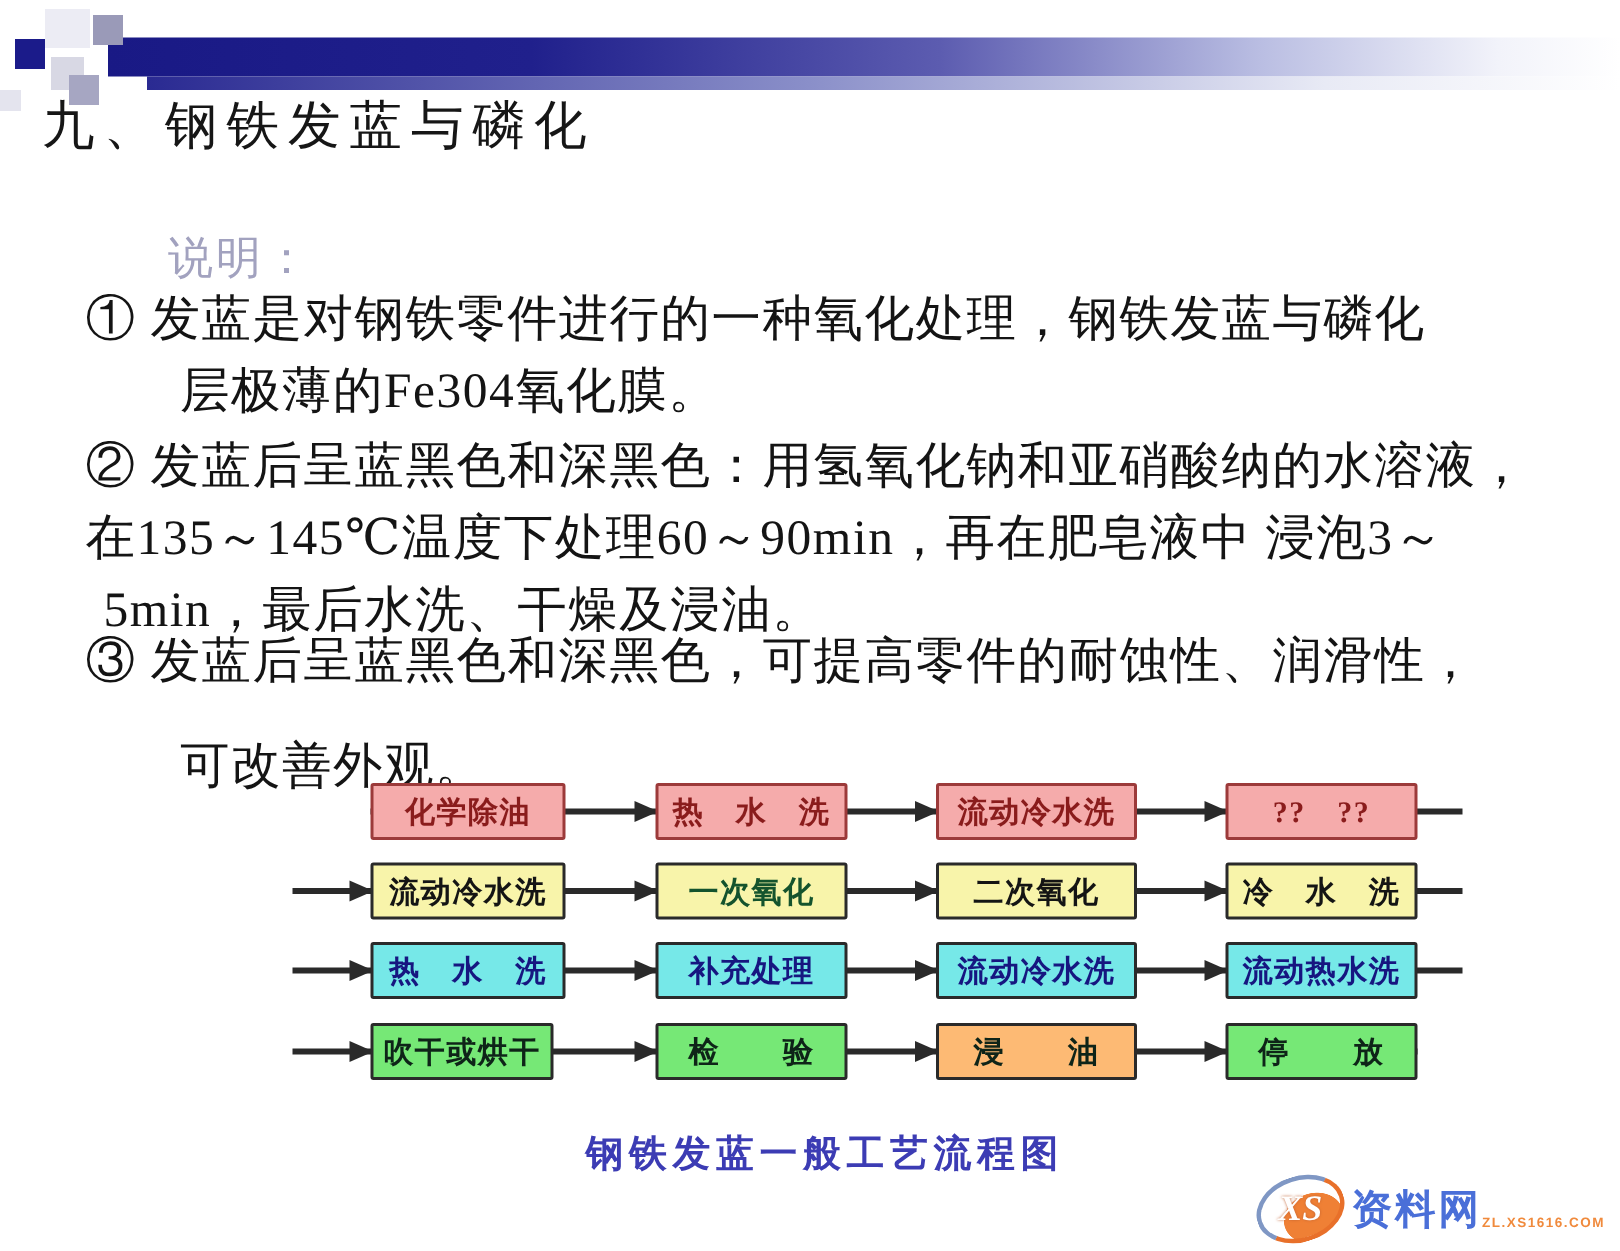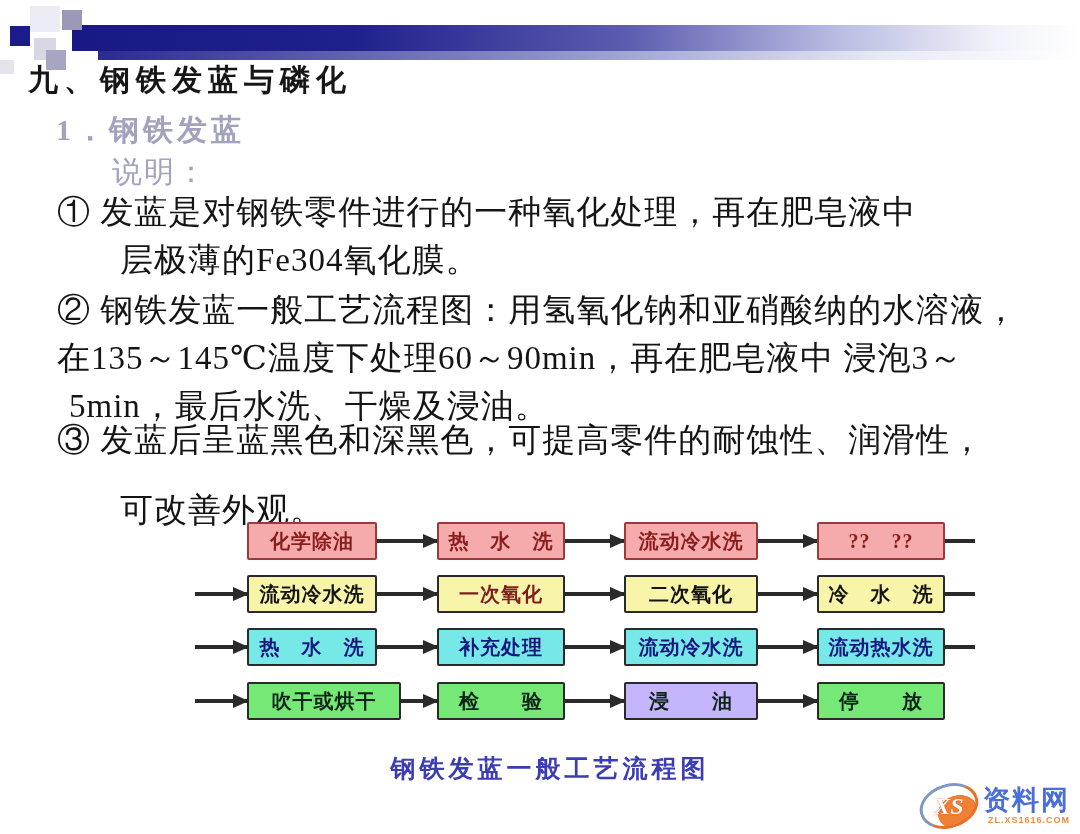--- a/index.html
+++ b/index.html
@@ -13,21 +13,21 @@
   .hbar-sub{position:absolute;left:98px;top:51px;right:0;height:9px;
     background:linear-gradient(to right,#2a2a92 0%,#8a8fc9 45%,#e8eaf5 80%,#ffffff 100%);}
   .sq{position:absolute;}
   .sq1{left:30px;top:6px;width:30px;height:26px;background:#ececf4;}
   .sq2{left:62px;top:10px;width:20px;height:20px;background:#9a9ab8;}
   .sq3{left:10px;top:26px;width:20px;height:20px;background:#1b1b8a;}
   .sq4{left:34px;top:38px;width:22px;height:22px;background:#d8d8e4;}
   .sq5{left:46px;top:50px;width:20px;height:20px;background:#a6a6c2;}
   .sq6{left:0px;top:60px;width:14px;height:14px;background:#e4e4ee;}
   
-  .title{position:absolute;left:28px;top:60px;font-size:30px;font-weight:700;
+  .title{position:absolute;left:28px;top:60px;font-size:35px;font-weight:400;
     color:#161616;letter-spacing:6px;white-space:nowrap;}
   .subtitle{position:absolute;left:56px;top:110px;font-size:30px;font-weight:700;
     color:#a2a2bf;letter-spacing:4px;white-space:nowrap;}
   .shuoming{position:absolute;left:112px;top:152px;font-size:30px;
     color:#a2a2bf;letter-spacing:2px;white-space:nowrap;}
   .bline{position:absolute;font-size:33px;color:#141414;letter-spacing:1px;white-space:nowrap;}
   
   .flow{position:absolute;left:195px;top:518px;width:790px;height:210px;}
   .frow{position:absolute;left:0;width:790px;height:38px;}
   .fline{position:absolute;top:17px;height:4px;background:#2a2a2a;}
@@ -40,47 +40,46 @@
   .caption{position:absolute;left:150px;top:752px;width:800px;text-align:center;
     font-size:25px;font-weight:700;color:#3c3cb4;letter-spacing:4px;}
   
   .wm{position:absolute;right:10px;bottom:6px;display:flex;align-items:center;}
   .wm-ellipse{position:relative;width:54px;height:38px;border:3px solid;
     border-color:#7f97c4 #e8702a #e8702a #7f97c4;border-radius:50%;
     transform:rotate(-18deg);display:flex;align-items:center;justify-content:center;
     background:radial-gradient(ellipse at 62% 72%,#ef8035 0%,#ef8035 42%,rgba(0,0,0,0) 43%);}
   .wm-xs{font-style:italic;font-weight:700;font-size:24px;transform:rotate(18deg);
     color:#ffffff;text-shadow:0 0 2px #c06030;}
-  .wm-right{margin-left:4px;display:flex;flex-direction:column;align-items:flex-end;line-height:1;}
+  .wm-right{margin-left:4px;display:flex;flex-direction:row;align-items:flex-end;line-height:1;}
   .wm-name{font-size:27px;font-weight:700;color:#4a6fd8;letter-spacing:2px;
     font-family:"Liberation Sans","DejaVu Sans",sans-serif;}
   .wm-url{font-size:9px;font-weight:700;color:#f08a3c;letter-spacing:1px;margin-top:2px;
     font-family:"Liberation Sans","DejaVu Sans",sans-serif;}
 </style>
 </head>
 <body>
 
 <div class="slide">
 
   <div class="hbar-main"></div>
   <div class="hbar-sub"></div>
   <div class="sq sq1"></div>
   <div class="sq sq2"></div>
   <div class="sq sq3"></div>
   <div class="sq sq4"></div>
   <div class="sq sq5"></div>
   <div class="sq sq6"></div>
 
   <div class="title">九、钢铁发蓝与磷化</div>
-  <div class="subtitle">1．钢铁发蓝</div>
   <div class="shuoming">说明：</div>
 
-  <div class="bline" style="left:57px;top:190px;">① 发蓝是对钢铁零件进行的一种氧化处理，再在肥皂液中</div>
+  <div class="bline" style="left:57px;top:190px;">① 发蓝是对钢铁零件进行的一种氧化处理，钢铁发蓝与磷化</div>
   <div class="bline" style="left:120px;top:238px;">层极薄的Fe304氧化膜。</div>
-  <div class="bline" style="left:57px;top:288px;">② 钢铁发蓝一般工艺流程图：用氢氧化钠和亚硝酸纳的水溶液，</div>
+  <div class="bline" style="left:57px;top:288px;">② 发蓝后呈蓝黑色和深黑色：用氢氧化钠和亚硝酸纳的水溶液，</div>
   <div class="bline" style="left:57px;top:336px;">在135～145℃温度下处理60～90min，再在肥皂液中 浸泡3～</div>
   <div class="bline" style="left:57px;top:384px;margin-left:12px;">5min，最后水洗、干燥及浸油。</div>
   <div class="bline" style="left:57px;top:418px;">③ 发蓝后呈蓝黑色和深黑色，可提高零件的耐蚀性、润滑性，</div>
   <div class="bline" style="left:120px;top:488px;text-align:center;">可改善外观。</div>
 
   <div class="flow">
 
     <div class="frow" style="top:4px;">
       <div class="fline" style="left:52px;width:728px;"></div>
       <div class="farrow" style="left:228px;"></div>
@@ -92,21 +91,21 @@
       <div class="fbox" style="left: 622px; width: 128px; background: rgb(245, 171, 171); border-color: rgb(156, 58, 58); color: rgb(138, 28, 28);">??　??</div>
     </div>
 
     <div class="frow" style="top:57px;">
       <div class="fline" style="left:0;width:780px;"></div>
       <div class="farrow" style="left:38px;"></div>
       <div class="farrow" style="left:228px;"></div>
       <div class="farrow" style="left:415px;"></div>
       <div class="farrow" style="left:608px;"></div>
       <div class="fbox" style="left: 52px; width: 130px; background: rgb(248, 244, 170); border-color: rgb(42, 42, 42); color: rgb(20, 20, 20);">流动冷水洗</div>
-      <div class="fbox" style="left: 242px; width: 128px; background: rgb(248, 244, 170); border-color: rgb(42, 42, 42); color: #7f1d1d;">一次氧化</div>
+      <div class="fbox" style="left: 242px; width: 128px; background: rgb(248, 244, 170); border-color: rgb(42, 42, 42); color: #14532d;">一次氧化</div>
       <div class="fbox" style="left: 429px; width: 134px; background: rgb(248, 244, 170); border-color: rgb(42, 42, 42); color: rgb(20, 20, 20);">二次氧化</div>
       <div class="fbox" style="left: 622px; width: 128px; background: rgb(248, 244, 170); border-color: rgb(42, 42, 42); color: rgb(20, 20, 20);">冷　水　洗</div>
     </div>
 
     <div class="frow" style="top:110px;">
       <div class="fline" style="left:0;width:780px;"></div>
       <div class="farrow" style="left:38px;"></div>
       <div class="farrow" style="left:228px;"></div>
       <div class="farrow" style="left:415px;"></div>
       <div class="farrow" style="left:608px;"></div>
@@ -115,23 +114,23 @@
       <div class="fbox" style="left: 429px; width: 134px; background: rgb(118, 232, 232); border-color: rgb(42, 42, 42); color: rgb(22, 22, 128);">流动冷水洗</div>
       <div class="fbox" style="left: 622px; width: 128px; background: rgb(118, 232, 232); border-color: rgb(42, 42, 42); color: rgb(22, 22, 128);">流动热水洗</div>
     </div>
 
     <div class="frow" style="top:164px;">
       <div class="fline" style="left:0;width:750px;"></div>
       <div class="farrow" style="left:38px;"></div>
       <div class="farrow" style="left:228px;"></div>
       <div class="farrow" style="left:415px;"></div>
       <div class="farrow" style="left:608px;"></div>
-      <div class="fbox" style="left: 52px; width: 154px; background: rgb(118, 232, 118); border-color: rgb(42, 42, 42); color: rgb(14, 36, 24);">吹干或烘干</div>
+      <div class="fbox" style="left: 52px; width: 122px; background: rgb(118, 232, 118); border-color: rgb(42, 42, 42); color: rgb(14, 36, 24);">吹干或烘干</div>
       <div class="fbox" style="left: 242px; width: 128px; background: rgb(118, 232, 118); border-color: rgb(42, 42, 42); color: rgb(14, 36, 24);">检　　验</div>
-      <div class="fbox" style="left: 429px; width: 134px; background: #c4b5fd; border-color: rgb(42, 42, 42); color: rgb(14, 36, 24);">浸　　油</div>
+      <div class="fbox" style="left: 429px; width: 134px; background: #fdba74; border-color: rgb(42, 42, 42); color: rgb(14, 36, 24);">浸　　油</div>
       <div class="fbox" style="left: 622px; width: 128px; background: rgb(118, 232, 118); border-color: rgb(42, 42, 42); color: rgb(14, 36, 24);">停　　放</div>
     </div>
   </div>
 
   <div class="caption">钢铁发蓝一般工艺流程图</div>
 
   <div class="wm">
     <div class="wm-ellipse">
       <span class="wm-xs">XS</span>
     </div>

